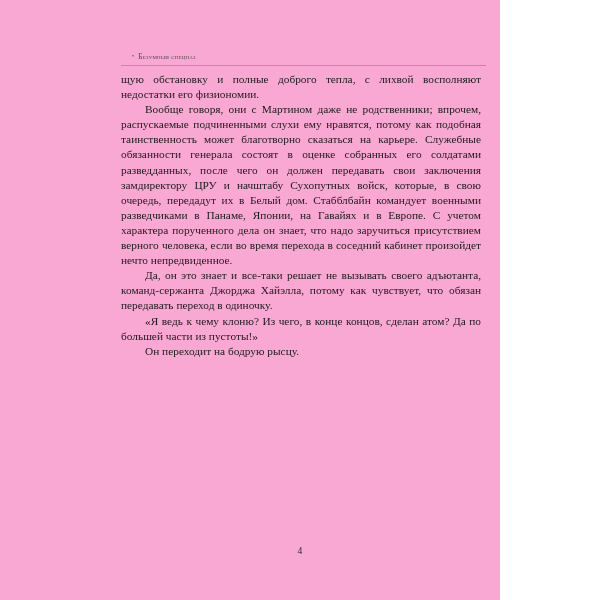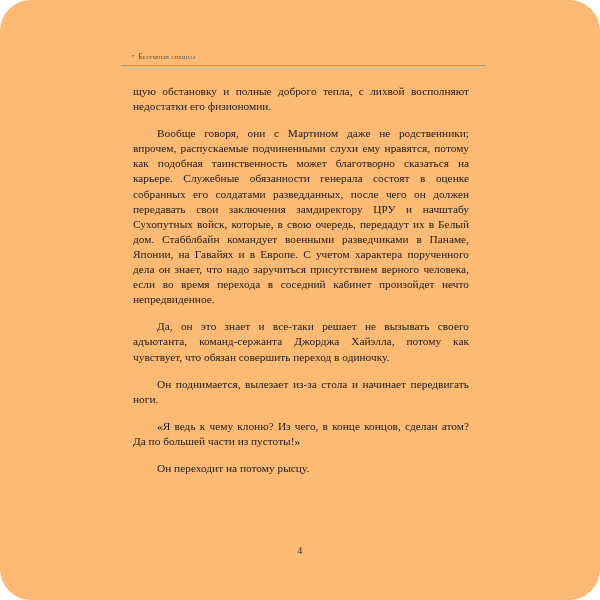--- a/index.html
+++ b/index.html
@@ -10,25 +10,24 @@
     width: 600px;
     height: 600px;
     background: #ffffff;
     font-family: "Liberation Serif", "DejaVu Serif", serif;
     overflow: hidden;
   }
 
   
   .page-sheet {
     position: relative;
-    width: 600px;
+    width: 500px;
     height: 600px;
-    background: #fdba74;
+    background: #f9a8d4;
     box-sizing: border-box;
-    border-radius: 31px;
   }
 
   
   .running-header {
     position: absolute;
     left: 122px;
     top: 52px;
     width: 364px;
     height: 14px;
   }
@@ -66,21 +65,21 @@
 
   
   .text-column {
     position: absolute;
     left: 121px;
     top: 72px;
     width: 360px;
   }
 
   .para {
-    margin: 12px;
+    margin: 0;
     font-size: 11.35px;
     line-height: 15.1px;
     text-align: justify;
     text-justify: inter-word;
     color: #1b1b1b;
     hyphens: manual;
     -webkit-hyphens: manual;
   }
   .para.indent {
     text-indent: 24px;
@@ -110,21 +109,20 @@
       <span class="header-bullet">•</span>
       <span class="header-title">Безумный спецназ</span>
     </div>
   </div>
 
   <div class="header-rule"></div>
 
   <div class="text-column">
     <p class="para cont">щую обстановку и полные доброго тепла, с лихвой восполняют недостатки его физиономии.</p>
     <p class="para indent">Вообще говоря, они с Мартином даже не родственники; впрочем, распускаемые подчиненными слухи ему нравятся, потому как подобная таинственность может благотворно сказаться на карьере. Служебные обязанности генерала состоят в оценке собранных его солдатами разведданных, после чего он должен передавать свои заключения замдиректору ЦРУ и начштабу Сухопутных войск, которые, в свою очередь, передадут их в Белый дом. Стабблбайн командует военными разведчиками в Панаме, Японии, на Гавайях и в Европе. С учетом характера порученного дела он знает, что надо заручиться присутствием верного человека, если во время перехода в соседний кабинет произойдет нечто непредвиденное.</p>
-    <p class="para indent">Да, он это знает и все-таки решает не вызывать своего адъютанта, команд-сержанта Джорджа Хайэлла, потому как чувствует, что обязан совершить переход в одиночку.</p>
-    <p class="para indent">Он поднимается, вылезает из-за стола и начинает передвигать ноги.</p>
+    <p class="para indent">Да, он это знает и все-таки решает не вызывать своего адъютанта, команд-сержанта Джорджа Хайэлла, потому как чувствует, что обязан передавать переход в одиночку.</p>
     <p class="para indent">«Я ведь к чему клоню? Из чего, в конце концов, сделан атом? Да по большей части из пустоты!»</p>
-    <p class="para indent">Он переходит на потому рысцу.</p>
+    <p class="para indent">Он переходит на бодрую рысцу.</p>
   </div>
 
   <div class="folio">4</div>
 
 </div>
 
 </body></html>

